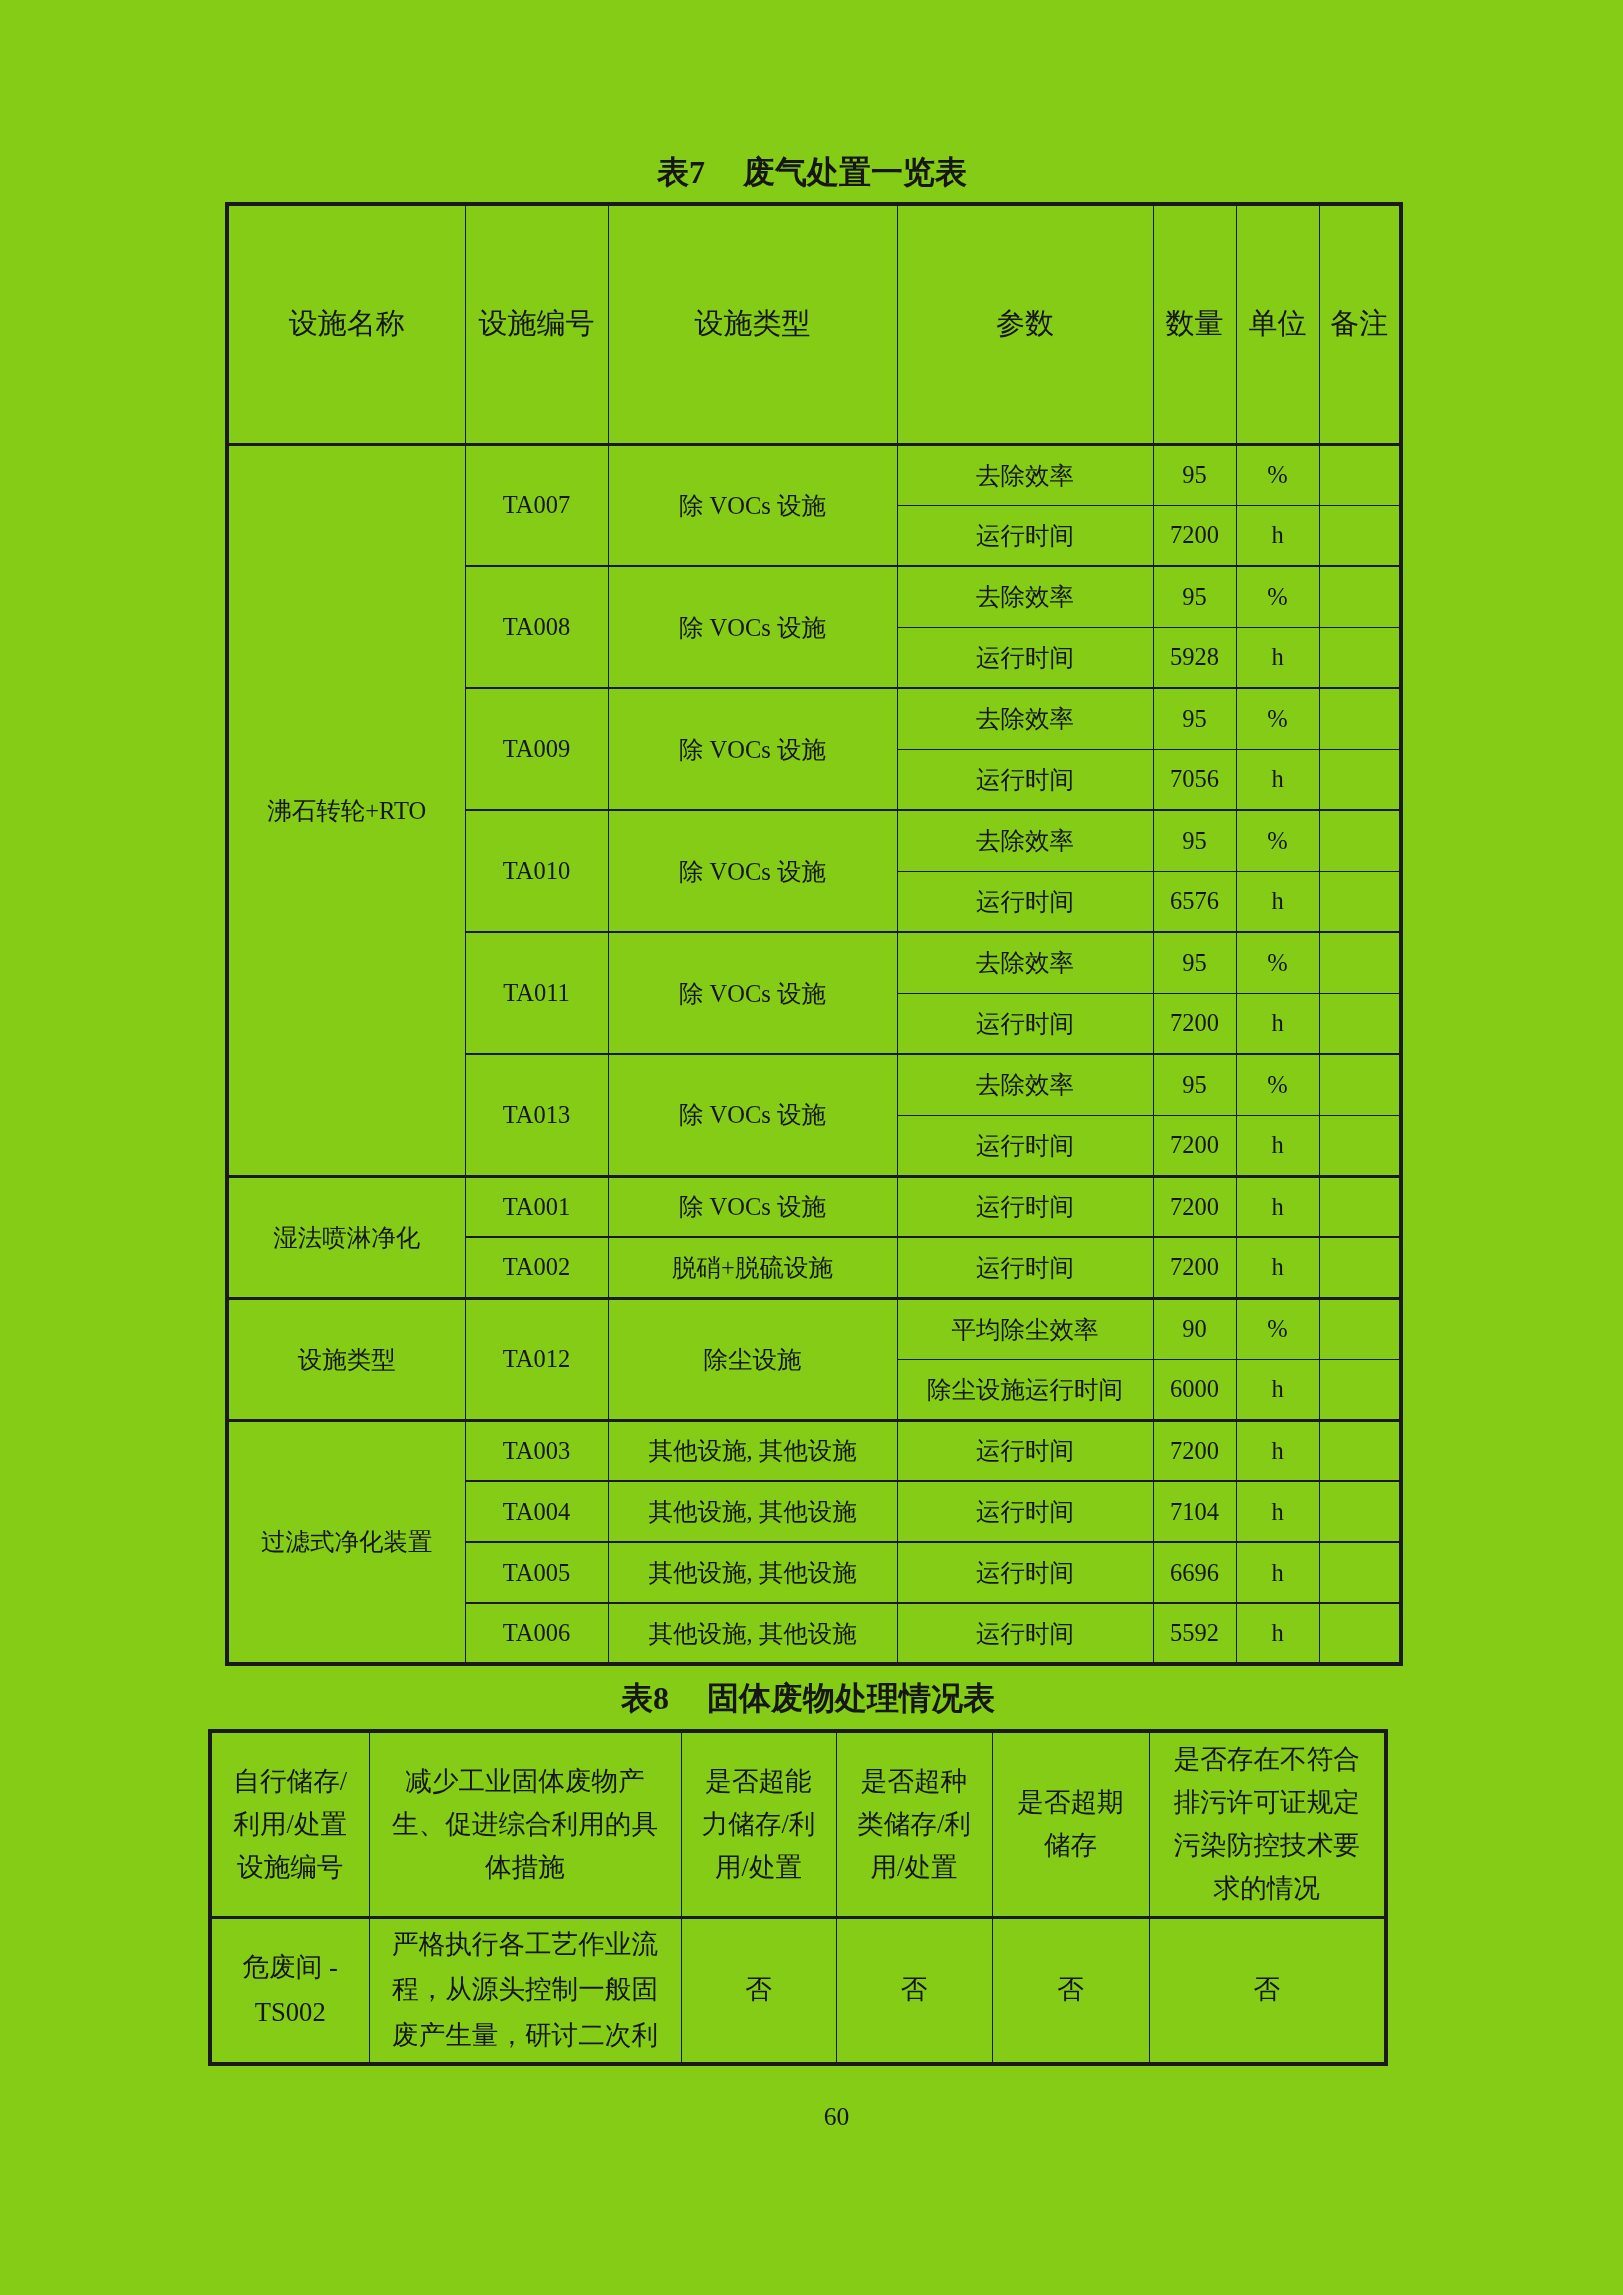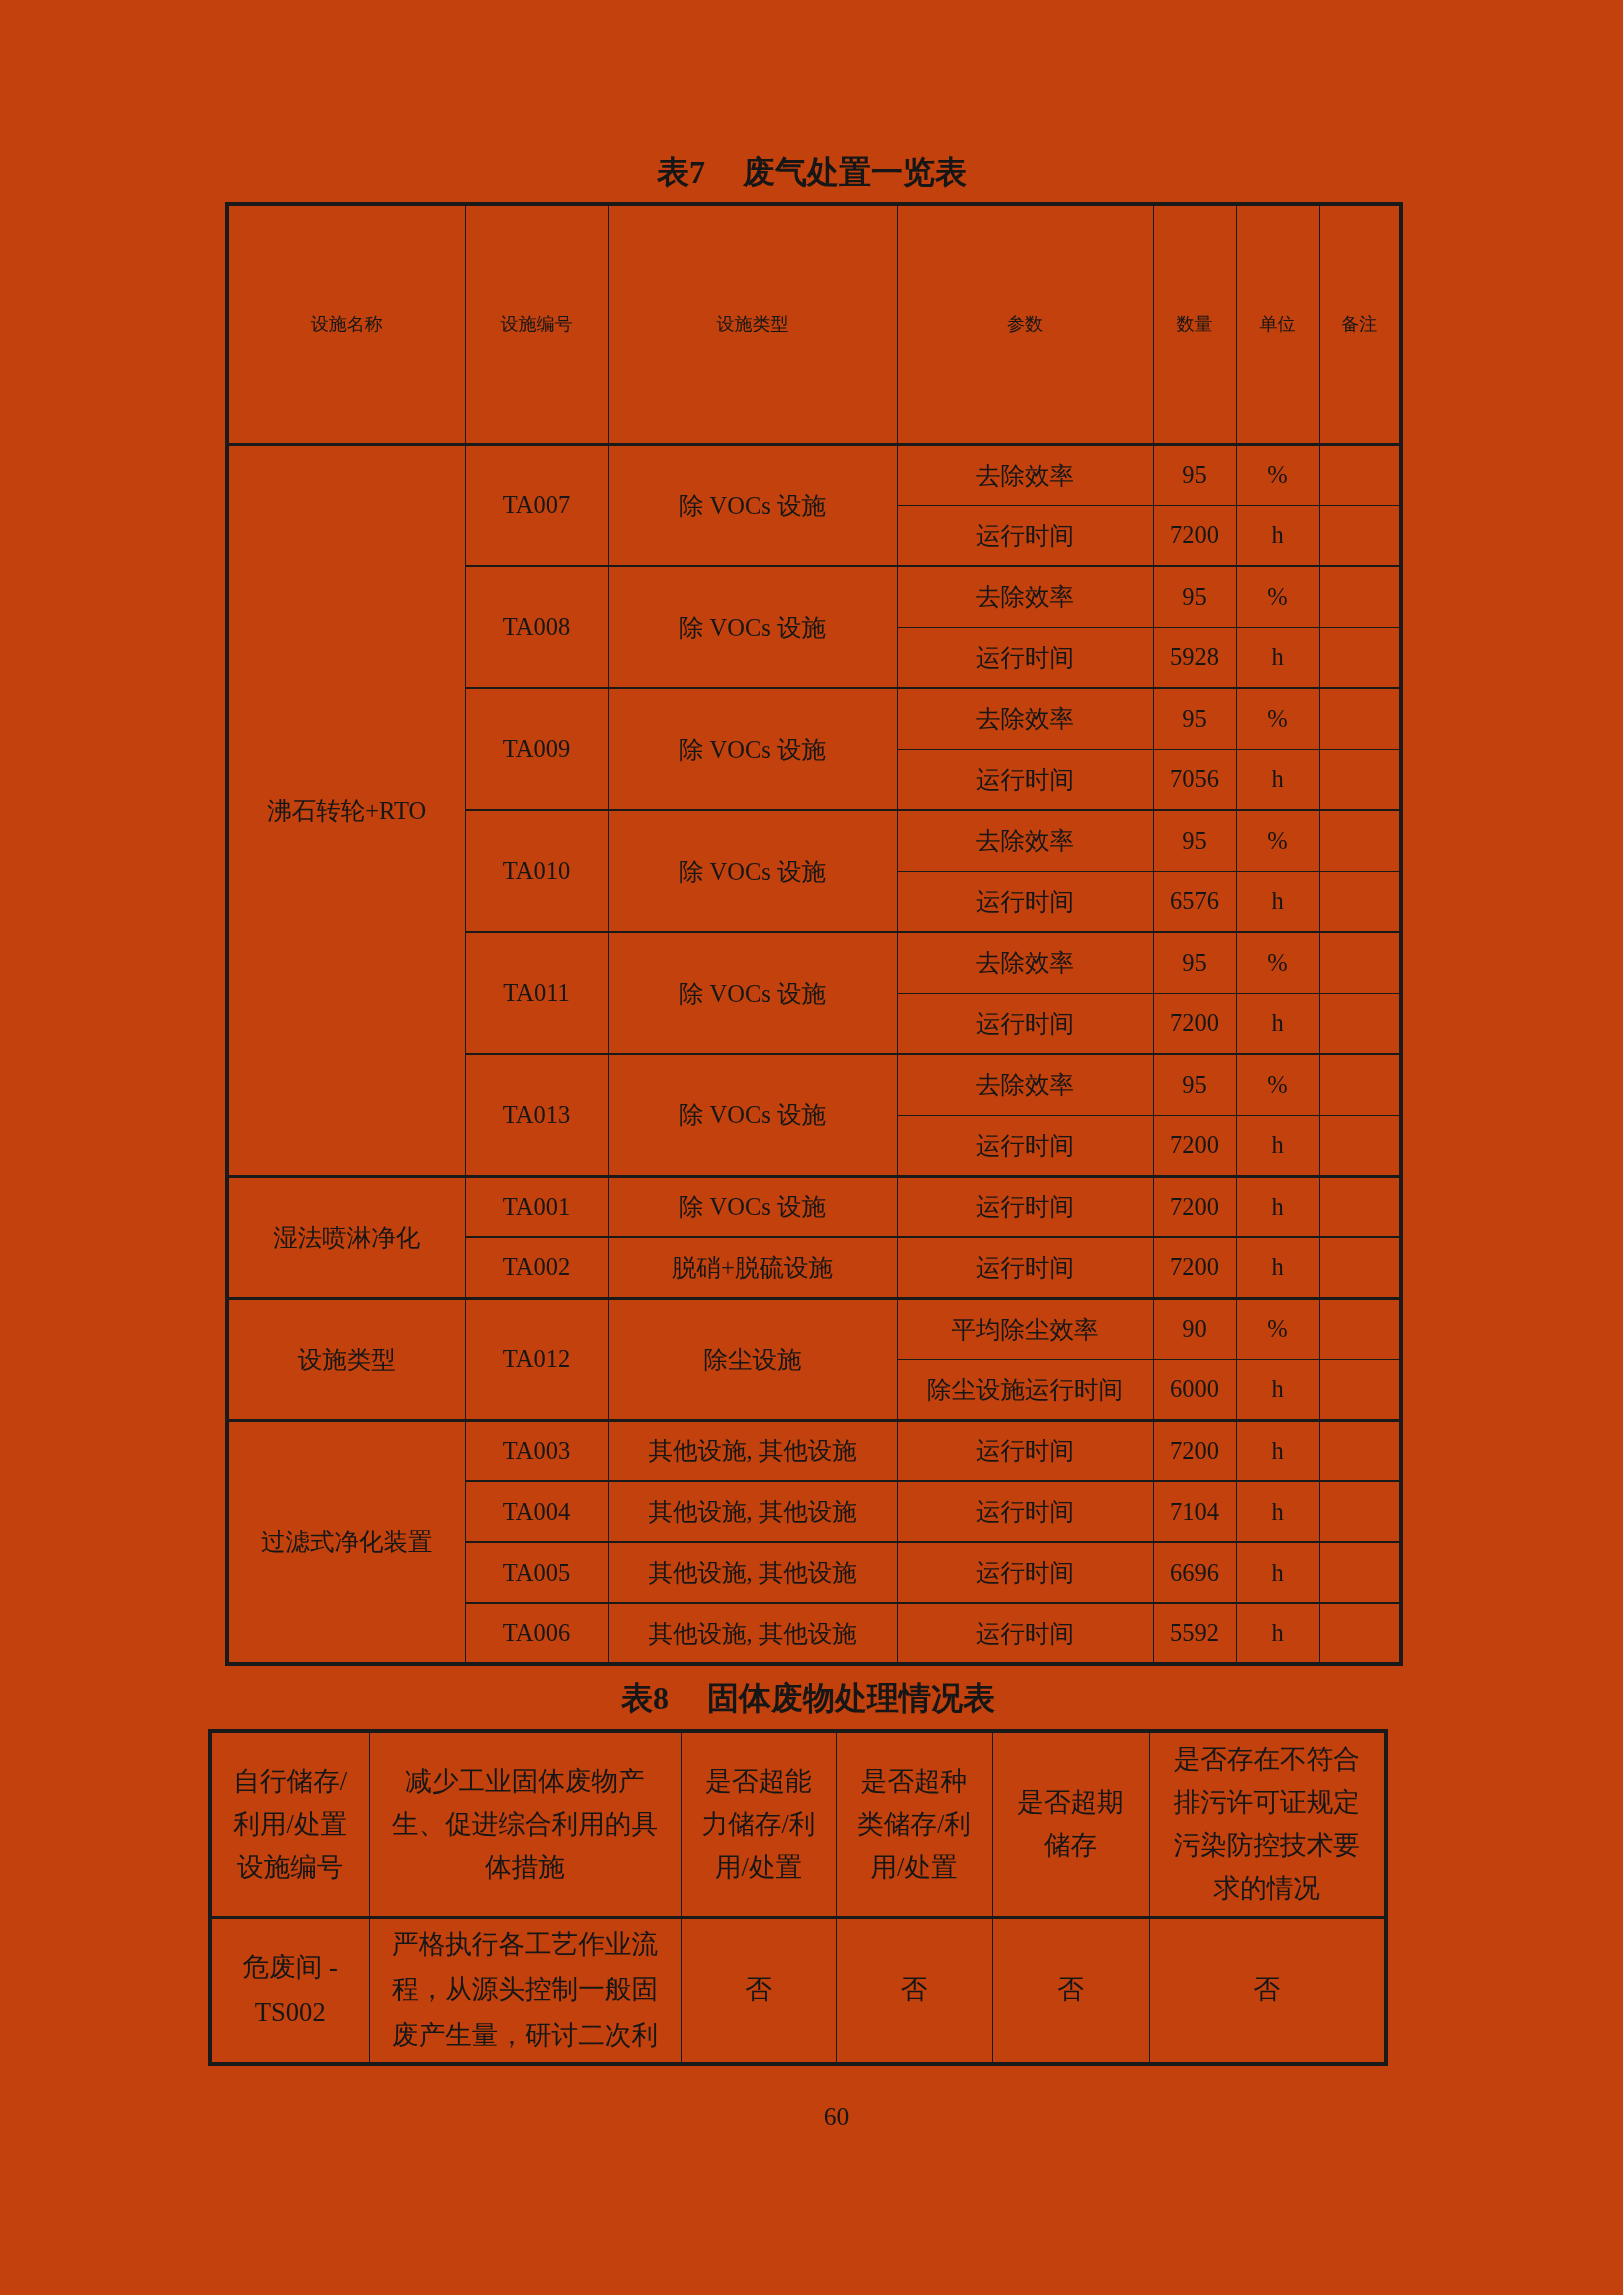--- a/index.html
+++ b/index.html
@@ -1,19 +1,19 @@
 <!DOCTYPE html>
 <html style="font-size:8.2px"><head>
 <meta charset="utf-8">
 <style>
   html,body{margin:0;padding:0;background:#e8e8e8;}
   .page{
     position:relative;
     width:1623px;height:2295px;
-    background:#c2410c;
+    background:#84cc16;
     font-family:"Liberation Serif","DejaVu Serif",serif;
     color:#161616;
     overflow:hidden;
   }
   .tbl-title{
     position:absolute;
     text-align:center;
     font-weight:bold;
     font-size:32px;
     line-height:1.2;
@@ -34,21 +34,21 @@
 
   td{
     border:1.5px solid #1a1a1a;
     text-align:center;
     vertical-align:middle;
     padding:3.1px 6.1px;
     box-sizing:border-box;
     overflow:hidden;
   }
   .t7-table td{font-size:24.5px;}
-  .t7-table thead td{font-size:18px;height:240px;border-bottom-width:3.1px;}
+  .t7-table thead td{font-size:29px;height:240px;border-bottom-width:3.1px;}
   .t7-table tbody tr{height:61px;}
   tr.gsep td{border-top-width:2.6px;}
   tr.fsep td{border-top-width:3.1px;margin-top:18px;}
 
   .t8-table thead td{font-size:26.6px;line-height:1.62;height:186px;border-bottom-width:3.1px;}
   .t8-table tbody tr{height:147px;}
   .t8-table tbody td{font-size:26.6px;line-height:1.72;}
   .pre{white-space:pre-line;}
 
   .page-number{

